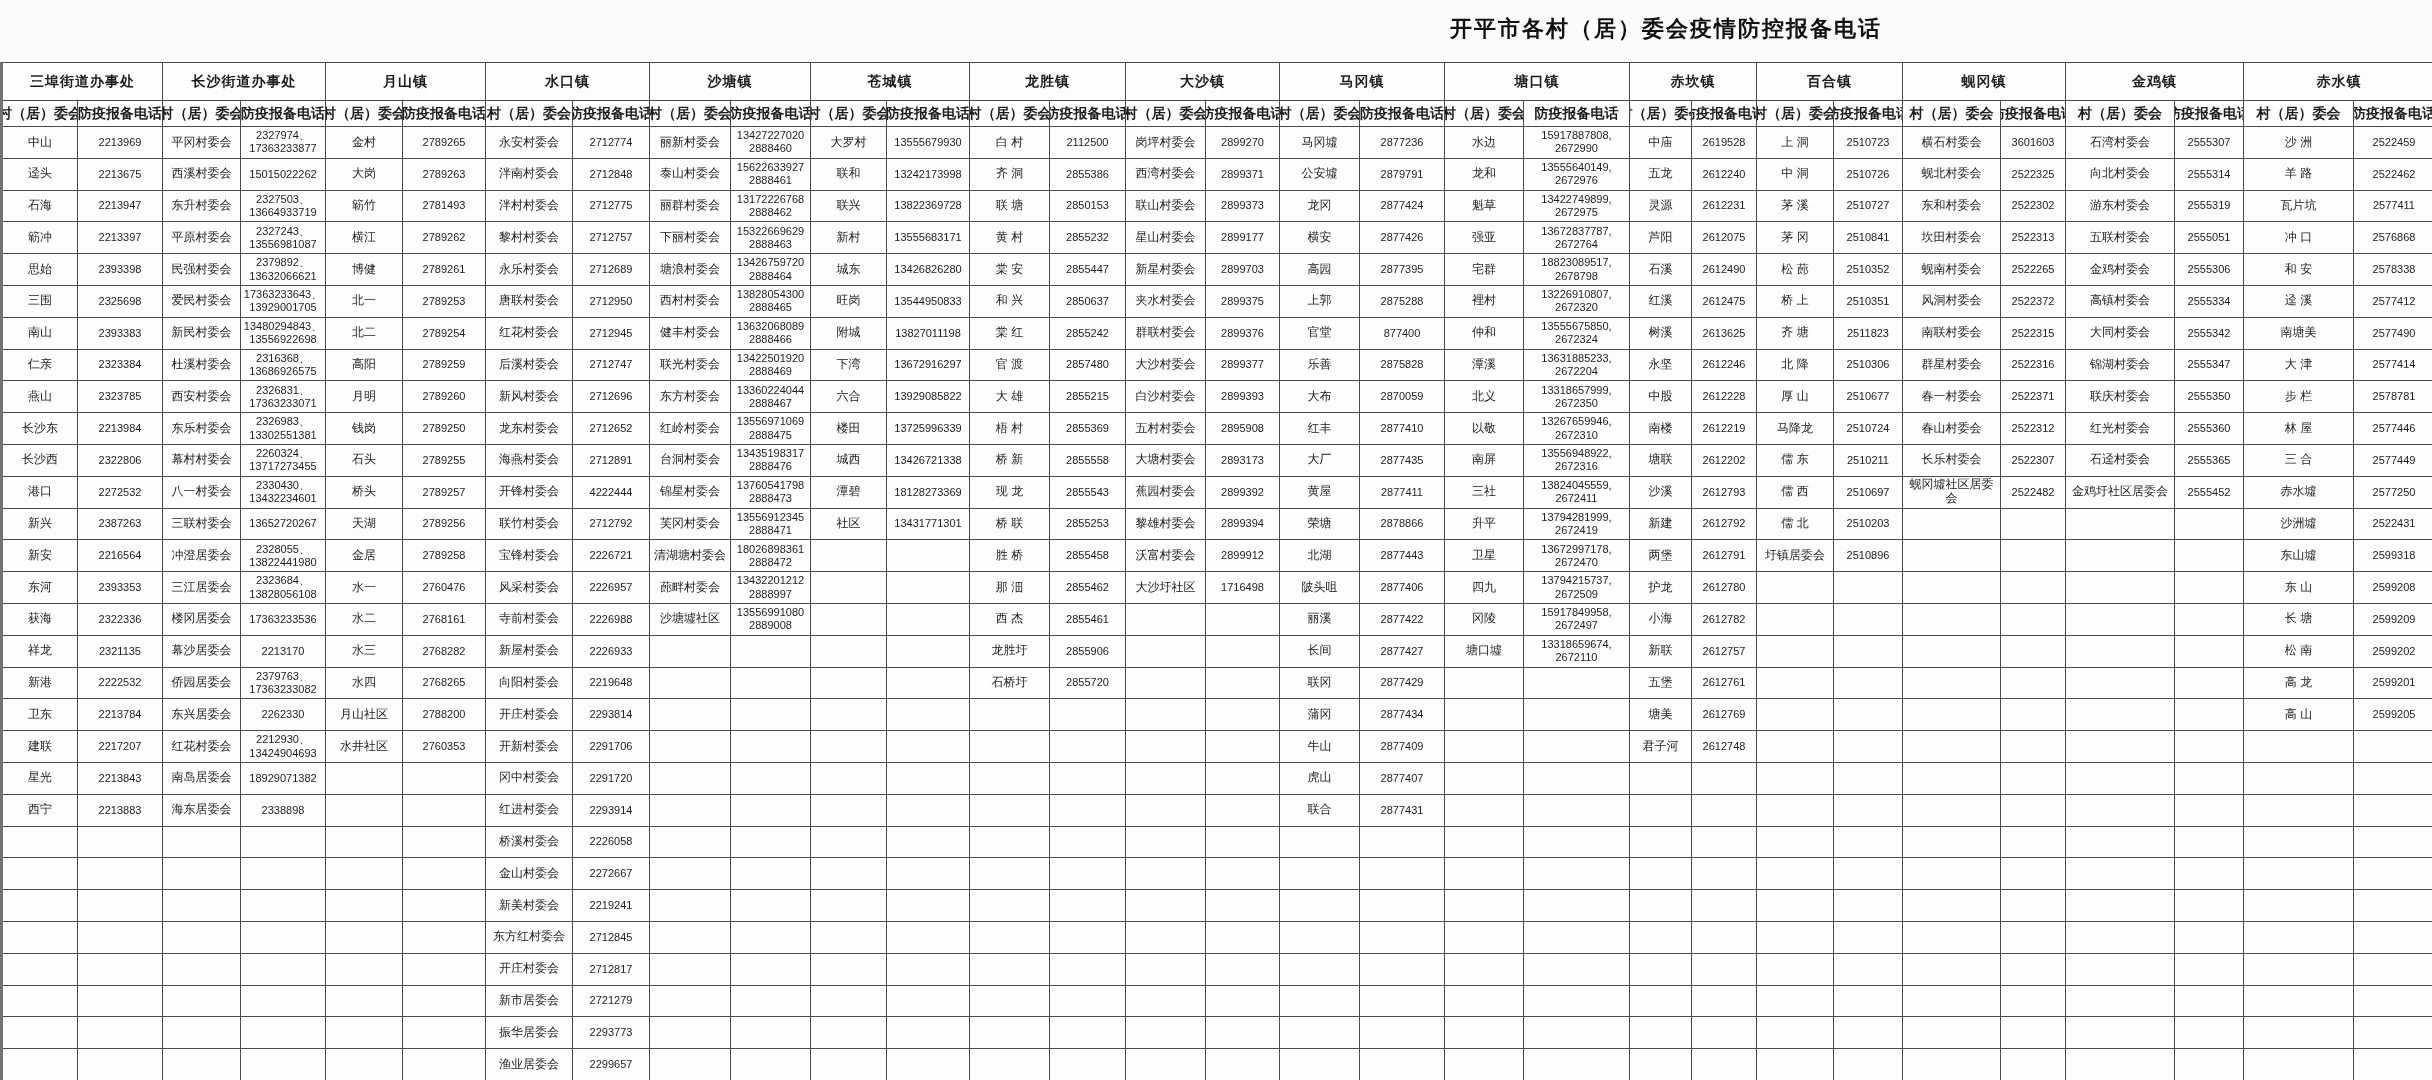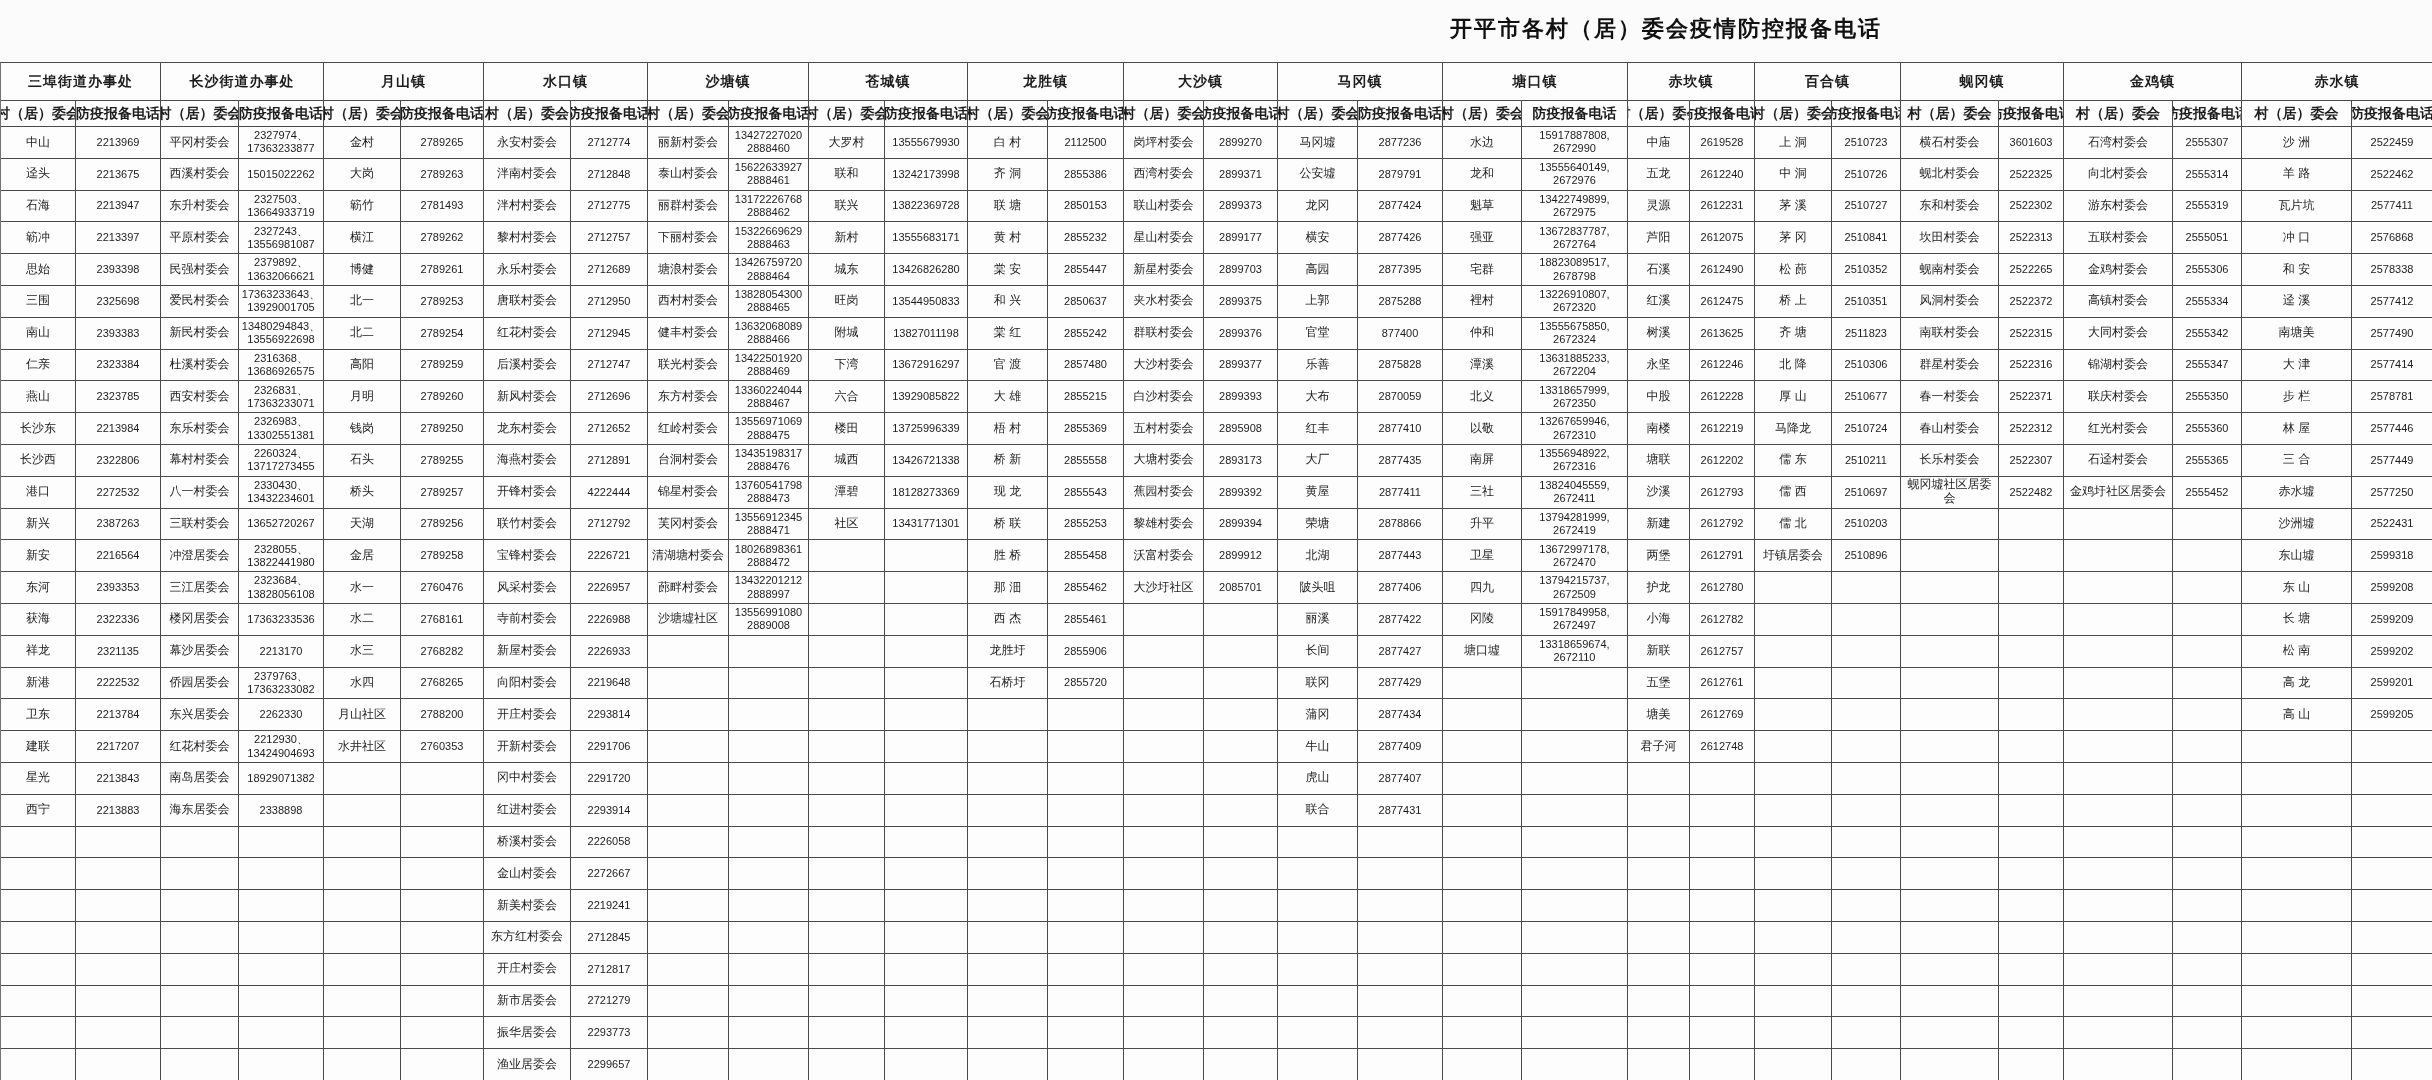--- a/index.html
+++ b/index.html
@@ -16,21 +16,21 @@
     transform: translateX(-50%);
     font-size: 22px; font-weight: bold; letter-spacing: 2px;
     white-space: nowrap; color: #111;
   }
   #grid {
     display: grid;
     width: 2432px;
     grid-template-columns: 75px 85px 78px 85px 77px 83px 87px 77px 81px 80px 76px 83px 80px 76px 80px 74px 80px 85px 79px 106px 62px 65px 77px 69px 98px 65px 109px 69px 110px 81px;
     grid-template-rows: 38px 26px repeat(30, 31.8px);
     border-top: 1px solid #4a4a4a;
-    border-left: 1px solid #737373;
+    border-left: 3px solid #737373;
     box-sizing: border-box;
   }
   .cell {
     border-right: 1px solid #4a4a4a;
     border-bottom: 1px solid #4a4a4a;
     display: flex; align-items: center; justify-content: center;
     text-align: center;
     overflow: hidden;
     box-sizing: border-box;
     padding: 0 1px;
@@ -564,21 +564,21 @@
     <div class="cell name">风采村委会</div>
     <div class="cell phone">2226957</div>
     <div class="cell name">蓢畔村委会</div>
     <div class="cell phone">13432201212
 2888997</div>
     <div class="cell name"></div>
     <div class="cell phone"></div>
     <div class="cell name">那 沺</div>
     <div class="cell phone">2855462</div>
     <div class="cell name">大沙圩社区</div>
-    <div class="cell phone">2085701</div>
+    <div class="cell phone">1716498</div>
     <div class="cell name">陂头咀</div>
     <div class="cell phone">2877406</div>
     <div class="cell name">四九</div>
     <div class="cell phone">13794215737,
 2672509</div>
     <div class="cell name">护龙</div>
     <div class="cell phone">2612780</div>
     <div class="cell name"></div>
     <div class="cell phone"></div>
     <div class="cell name"></div>

